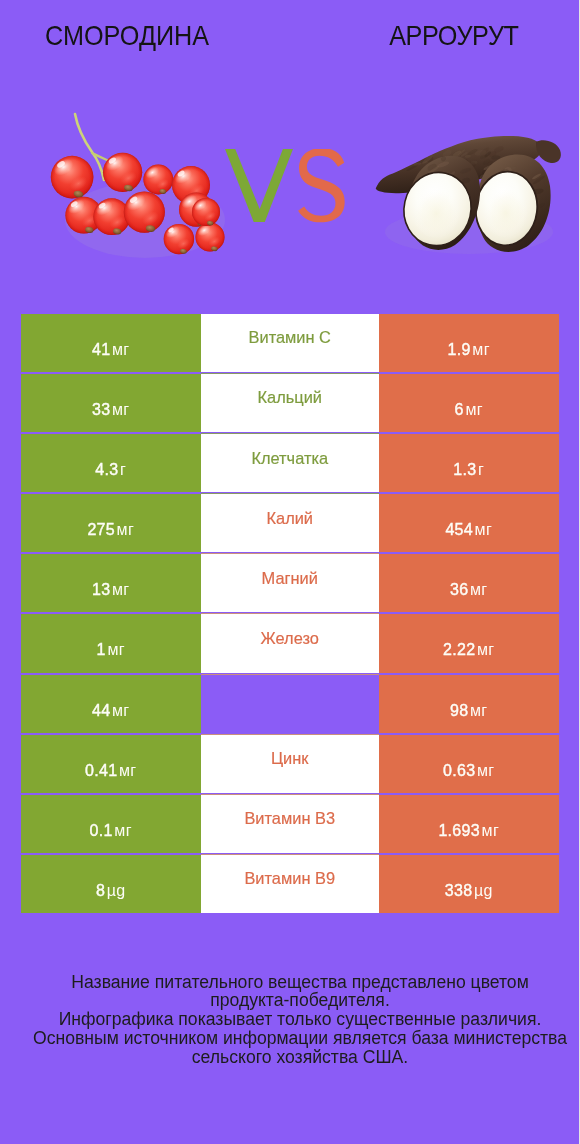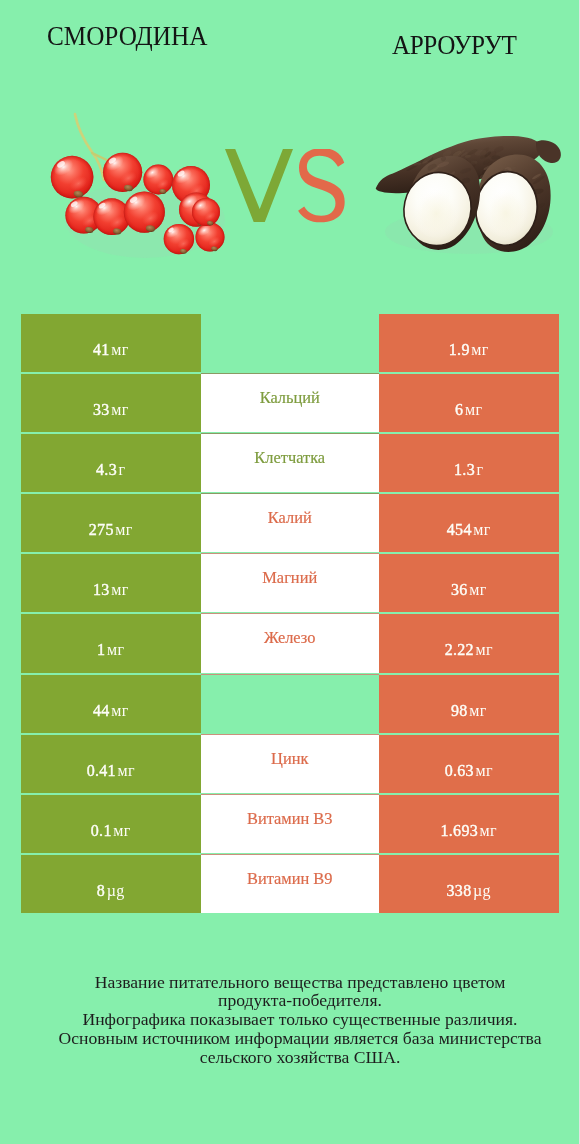--- a/index.html
+++ b/index.html
@@ -1,26 +1,26 @@
 <!DOCTYPE html>
 <html><head>
 <meta charset="utf-8">
 <style>
   html,body{margin:0;padding:0;}
   body{width:580px;height:1144px;background:#ffffff;
        font-family:"Liberation Sans",sans-serif;overflow:hidden;}
-  .page{position:relative;width:580px;height:1144px;background:#86efac;
-        box-sizing:border-box;border-right:1px solid #e4e4e4;font-family:Liberation Serif, serif;}
+  .page{position:relative;width:580px;height:1144px;background:#8b5cf6;
+        box-sizing:border-box;border-right:1px solid #e4e4e4;}
 
   
   .title{position:absolute;top:21px;font-size:28px;line-height:30px;color:#141414;
          font-weight:400;text-align:center;white-space:nowrap;}
   .title span{display:inline-block;transform:scaleX(0.90);}
   .title-left{left:0;width:254px;}
-  .title-right{left:327px;width:254px;margin-top:9px;}
+  .title-right{left:327px;width:254px;}
   .title-right span{letter-spacing:-0.45px;}
 
   
   .hero{position:absolute;left:0;top:0;width:580px;height:290px;}
   #imgL{position:absolute;left:40px;top:98px;}
   #imgR{position:absolute;left:373px;top:128px;}
   .vs{position:absolute;left:225.3px;top:148.6px;width:130px;height:90px;}
   .vs-v{fill:#7DA836;}
   .vs-s{fill:#E2694A;}
 
@@ -373,20 +373,23 @@
   </div>
 
   <div class="table" id="table">
       <div class="row">
         <div class="cell cell-left">
           <div class="val">
             <span class="val-num">41</span>
             <span class="val-unit">мг</span>
           </div>
         </div>
+        <div class="cell cell-mid">
+          <span class="nutrient win-green">Витамин С</span>
+        </div>
         <div class="cell cell-right">
           <div class="val">
             <span class="val-num">1.9</span>
             <span class="val-unit">мг</span>
           </div>
         </div>
         <div class="sep sep-green"></div>
       </div>
       <div class="row">
         <div class="cell cell-left">

